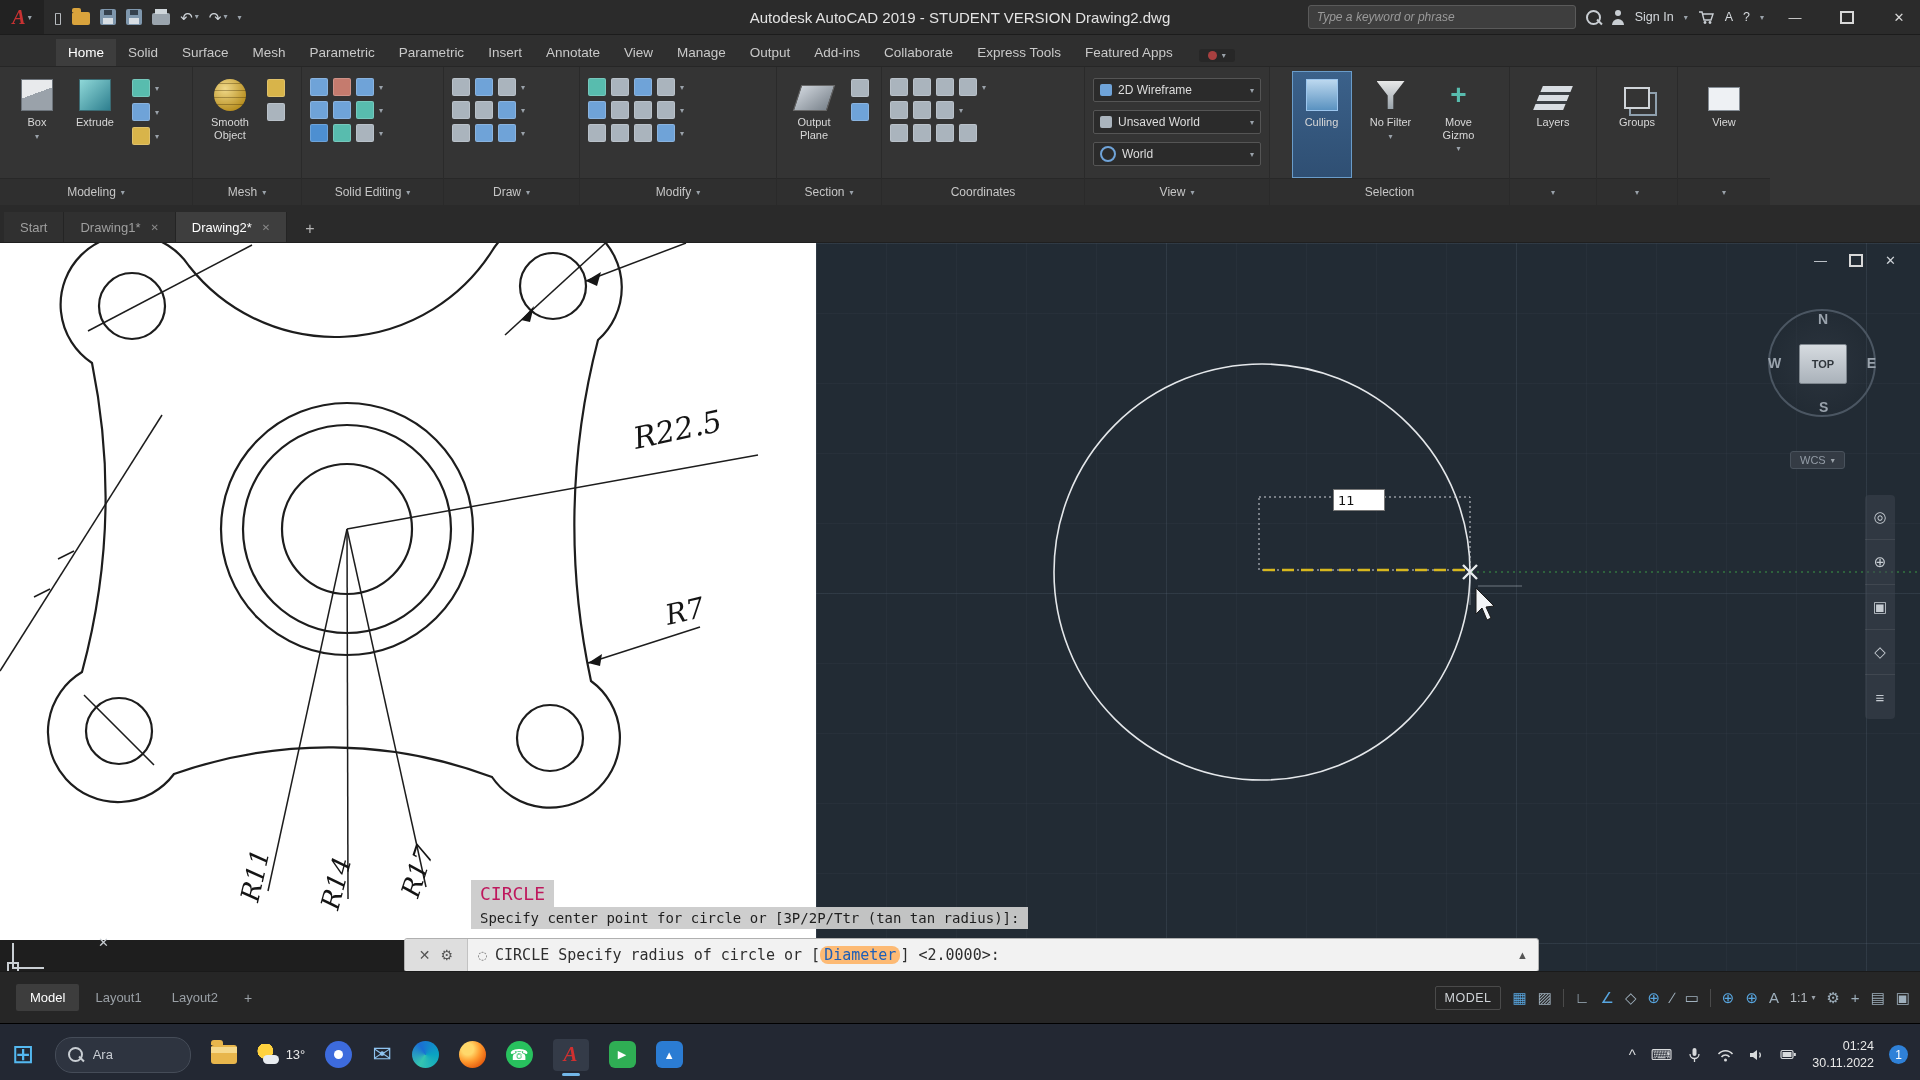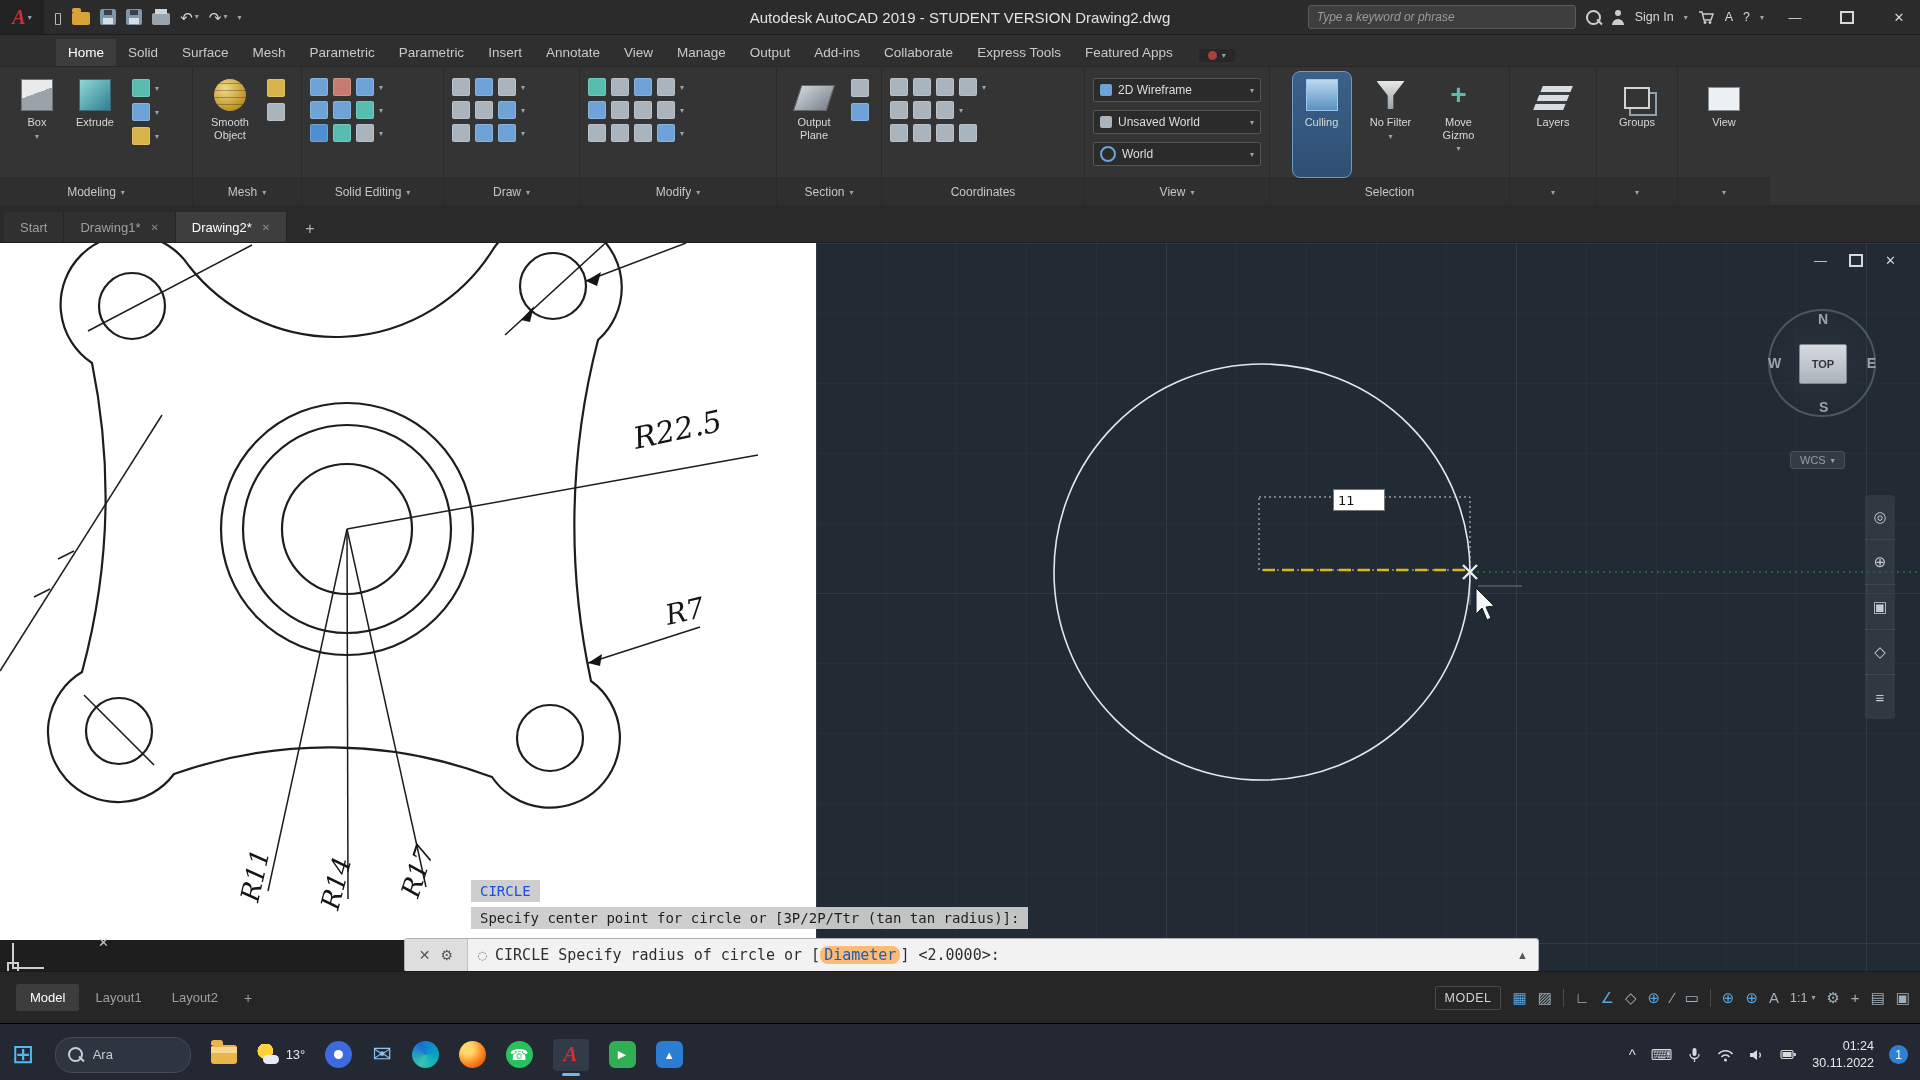--- a/index.html
+++ b/index.html
@@ -40,21 +40,21 @@
   .rtab.active{background:#3d3d3d;color:#fff}
   .menudot{margin-left:14px;margin-bottom:4px;background:#272727;border-radius:3px;padding:2px 9px;display:flex;gap:5px;align-items:center}
   .menudot i{width:9px;height:9px;border-radius:50%;background:#a84040}
 
   
   #ribbon{height:138px;background:#343434;display:flex}
   .panel{display:flex;flex-direction:column;border-right:1px solid #2a2a2a}
   .pcontent{flex:1;display:flex;padding:4px 8px 0 8px}
   .plabel{height:26px;display:flex;align-items:center;justify-content:center;gap:5px;font-size:12px;color:#c6c6c6;background:#2f2f2f;border-top:1px solid #282828;white-space:nowrap}
   .bigbtn{width:58px;display:flex;flex-direction:column;align-items:center;gap:3px;padding-top:6px;font-size:11px;color:#d8d8d8;text-align:center;line-height:1.15}
-  .bigbtn.active{background:linear-gradient(#3b618a,#2f4f73);border:1px solid #6a9cc9;border-radius:8px;padding-top:5px}
+  .bigbtn.active{background:linear-gradient(#3b618a,#2f4f73);border:1px solid #6a9cc9;border-radius:0;padding-top:5px}
   .bicon{width:36px;height:36px;display:flex;align-items:center;justify-content:center}
   .ic-box{width:30px;height:30px;background:linear-gradient(160deg,#e8eaec 0 45%,#9aa2aa 45%);border:1px solid #6d747b}
   .ic-extrude{width:30px;height:30px;background:linear-gradient(135deg,#8fd8d8,#2e7f8f);border:1px solid #3b6a72}
   .ic-smooth{width:32px;height:32px;border-radius:50%;background:
       repeating-linear-gradient(0deg,transparent 0 6px,rgba(60,40,0,.35) 6px 7px),
       radial-gradient(circle at 35% 30%,#f0d98a,#b99022 75%)}
   .ic-section{width:32px;height:24px;margin-top:6px;background:linear-gradient(135deg,#cdd3da,#7c858e);transform:skewX(-18deg);border:1px solid #666}
   .ic-culling{width:30px;height:30px;background:linear-gradient(#bcd8ef,#5a92c0);border:1px solid #9cc6ee}
   .ic-nofilter{width:28px;height:28px;background:linear-gradient(#e8e8e8,#98a2aa);clip-path:polygon(0 0,100% 0,60% 52%,60% 100%,40% 100%,40% 52%)}
   .ic-gizmo{color:#58bcae;font-size:28px;font-weight:bold;line-height:32px}
@@ -100,21 +100,21 @@
   #wcschip{position:absolute;left:974px;top:208px;background:#343b44;border:1px solid #49525c;border-radius:3px;color:#939ca6;font-size:11px;padding:2px 9px;display:flex;gap:5px;align-items:center}
   #navbar{position:absolute;left:1049px;top:252px;width:30px;background:rgba(62,70,80,.5);border-radius:4px;display:flex;flex-direction:column;align-items:center}
   #navbar span{height:44px;display:flex;align-items:center;justify-content:center;color:#c6ccd2;font-size:15px;width:100%;border-bottom:1px solid rgba(255,255,255,.08)}
   #dyninput{position:absolute;left:517px;top:246px;width:46px;height:20px;background:#fff;border:1px solid #777;color:#111;font-size:13px;padding:0 0 0 4px;font-family:"DejaVu Sans",sans-serif}
 
   .ucs{position:absolute;left:12px;top:700px;width:30px;height:24px;border-left:2px solid #c9ced3;border-bottom:2px solid #c9ced3}
   .ucs::after{content:"";position:absolute;left:-7px;bottom:-7px;width:8px;height:8px;border:2px solid #c9ced3}
   #strayx{position:absolute;left:98px;top:692px;color:#c9ced3;font-size:13px}
 
   
-  #cmdchip{position:absolute;left:471px;top:637px;background:rgba(203,203,203,.95);color:#1d4ed8;font-family:"DejaVu Sans Mono",monospace;font-size:14px;padding:3px 9px}
+  #cmdchip{position:absolute;left:471px;top:637px;background:rgba(203,203,203,.95);color:#be185d;font-family:"DejaVu Sans Mono",monospace;font-size:18px;padding:3px 9px}
   #cmdprompt{position:absolute;left:471px;top:664px;background:rgba(203,203,203,.95);color:#1e1e1e;font-family:"DejaVu Sans Mono",monospace;font-size:14px;padding:3px 9px;white-space:nowrap}
   #cmdbar{position:absolute;left:404px;top:695px;width:1133px;height:32px;background:#f2f2f2;border:1px solid #b0b0b0;border-radius:3px;display:flex;align-items:center}
   .cmd-attach{width:62px;height:100%;background:#dedede;border-right:1px solid #c2c2c2;border-radius:3px 0 0 3px;display:flex;align-items:center;justify-content:center;gap:10px;color:#555;font-size:14px}
   .cmd-body{flex:1;display:flex;align-items:center;gap:8px;padding:0 10px;font-family:"DejaVu Sans Mono",monospace;font-size:15px;color:#2e2e2e;white-space:nowrap;overflow:hidden}
   .cmd-opt{background:#fdba74;color:#1d5fb8;padding:0 4px;border-radius:8px}
   .cmd-expand{padding:0 10px;color:#555;font-size:11px}
 
   
   #bottombar{height:51px;background:#262626;border-top:1px solid #1a1a1a;display:flex;align-items:center}
   .ltabs{display:flex;align-items:center;margin-left:16px;gap:2px}

